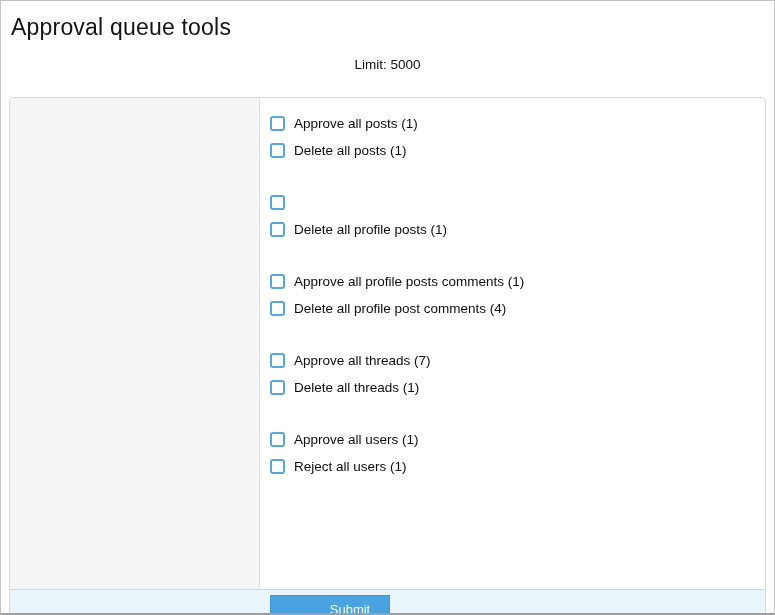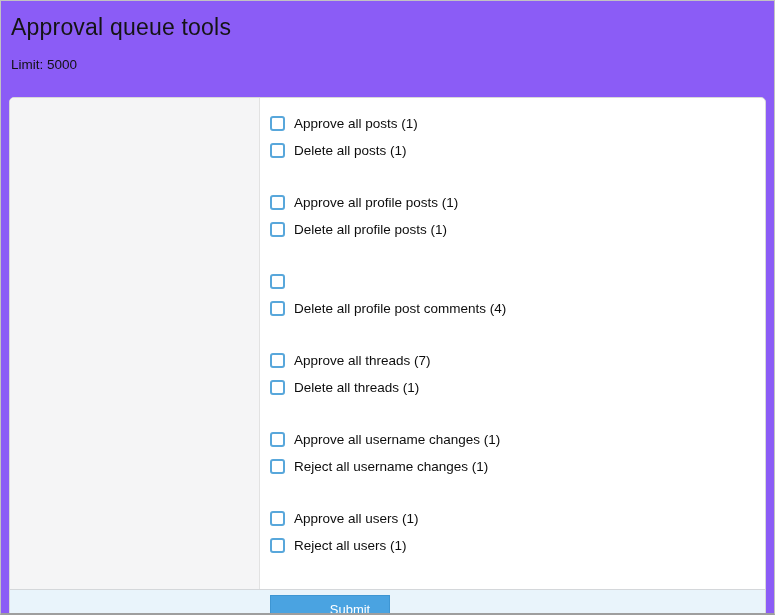--- a/index.html
+++ b/index.html
@@ -4,39 +4,40 @@
 <style>
   * { box-sizing: border-box; margin: 0; padding: 0; }
   html, body { background: #d9d9d9; }
   body {
     font-family: "Liberation Sans", "DejaVu Sans", sans-serif;
     -webkit-font-smoothing: antialiased;
   }
   .screen {
     width: 775px;
     height: 615px;
-    background: #8b5cf6;
+    background: #ffffff;
     border: 1px solid #c2c2c2;
     border-bottom: 2px solid #9e9e9e;
     overflow: hidden;
     position: relative;
   }
   .header { padding: 13px 10px 0 10px; }
   .page-title {
     font-size: 23px;
     font-weight: 400;
     color: #141414;
     line-height: 27px;
     letter-spacing: 0.2px;
   }
   .limit-label {
     margin-top: 16px;
     font-size: 13.5px;
     color: #111;
     line-height: 16px;
+    text-align: center;
   }
   .panel {
     margin: 24px 8px 0 8px;
     height: 533px;
     background: #ffffff;
     border: 1px solid #d8d8d8;
     border-radius: 5px;
     display: flex;
     flex-direction: column;
     overflow: hidden;
@@ -125,59 +126,49 @@
           </label>
           <label class="cb-row">
             <span class="cb-box"></span>
             <span class="cb-label">Delete all posts (1)</span>
           </label>
         </div>
 
         <div class="cb-group">
           <label class="cb-row">
             <span class="cb-box"></span>
-            <span class="cb-label">Approve all profile posts (1)</span>
           </label>
           <label class="cb-row">
             <span class="cb-box"></span>
             <span class="cb-label">Delete all profile posts (1)</span>
           </label>
         </div>
 
         <div class="cb-group">
           <label class="cb-row">
             <span class="cb-box"></span>
+            <span class="cb-label">Approve all profile posts comments (1)</span>
           </label>
           <label class="cb-row">
             <span class="cb-box"></span>
             <span class="cb-label">Delete all profile post comments (4)</span>
           </label>
         </div>
 
         <div class="cb-group">
           <label class="cb-row">
             <span class="cb-box"></span>
             <span class="cb-label">Approve all threads (7)</span>
           </label>
           <label class="cb-row">
             <span class="cb-box"></span>
             <span class="cb-label">Delete all threads (1)</span>
           </label>
         </div>
 
-        <div class="cb-group">
-          <label class="cb-row">
-            <span class="cb-box"></span>
-            <span class="cb-label">Approve all username changes (1)</span>
-          </label>
-          <label class="cb-row">
-            <span class="cb-box"></span>
-            <span class="cb-label">Reject all username changes (1)</span>
-          </label>
-        </div>
 
         <div class="cb-group">
           <label class="cb-row">
             <span class="cb-box"></span>
             <span class="cb-label">Approve all users (1)</span>
           </label>
           <label class="cb-row">
             <span class="cb-box"></span>
             <span class="cb-label">Reject all users (1)</span>
           </label>

